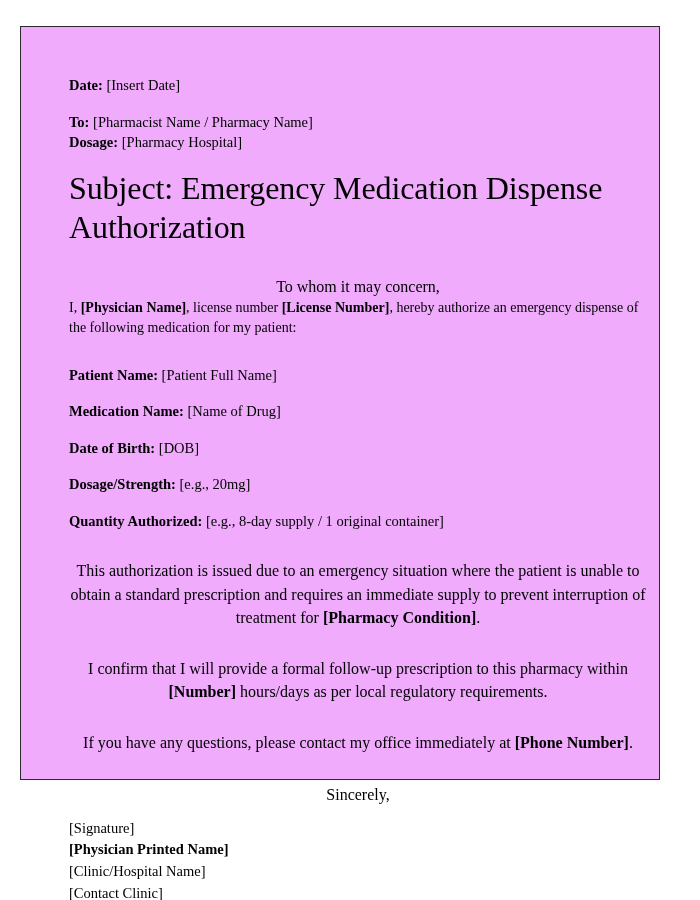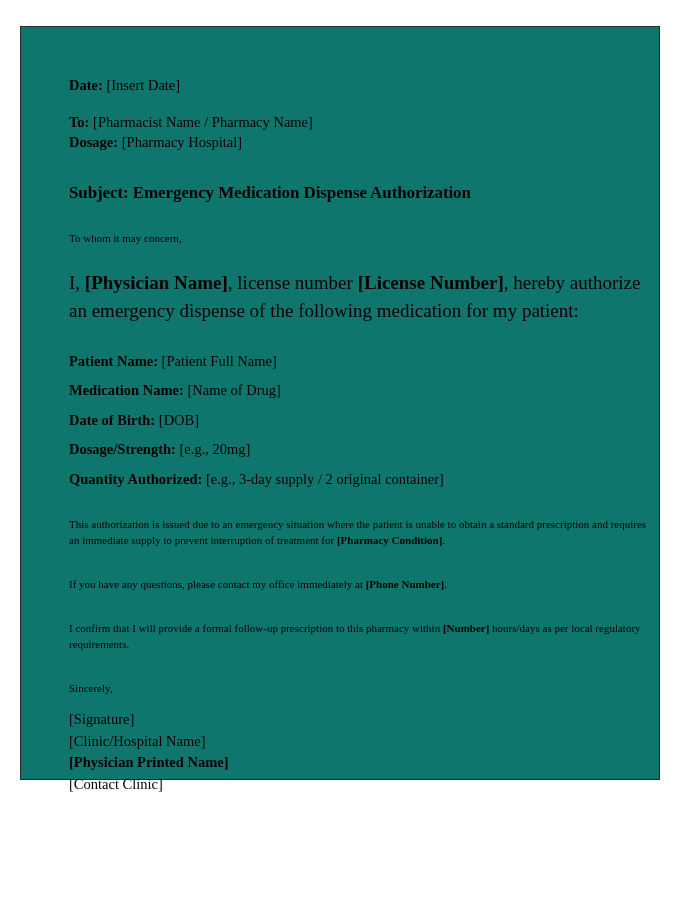--- a/index.html
+++ b/index.html
@@ -20,59 +20,60 @@
     background: #ffffff;
     box-sizing: border-box;
   }
   .doc-frame {
     position: absolute;
     left: 20px;
     top: 26px;
     width: 640px;
     height: 754px;
     border: 1px solid #2b2b2b;
-    background: #0f766e;
+    background: #f0abfc;
     box-sizing: border-box;
   }
   .doc-body {
     position: absolute;
     left: 48px;
     top: 48px;
     width: 578px;
   }
   .line {
     font-size: 14.5px;
     line-height: 1.42;
     margin: 0;
   }
   .bold { font-weight: bold; }
   .meta-block { margin-bottom: 4px; }
   .to-block { margin-top: 16px; }
   .subject {
-    font-size: 17px;
-    font-weight: bold;
+    font-size: 32px;
+    font-weight: normal;
     line-height: 1.22;
-    margin: 30px 0 0 0;
+    margin: 16px 0 0 0;
     letter-spacing: -0.1px;
   }
   .para {
-    font-size: 11px;
+    font-size: 16px;
     line-height: 1.45;
     margin: 28px 0 0 0;
+    text-align: center;
   }
   .para-tight {
-    font-size: 19px;
+    font-size: 14px;
     line-height: 1.45;
-    margin: 22px 0 0 0;
+    margin: 0 0 0 0;
   }
   .fields {
     margin-top: 26px;
   }
   .fields .line {
-    margin: 9px 0 1px 0;
+    margin: 16px 0 1px 0;
   }
   .sign-block {
     margin-top: 12px;
   }
   .sign-block .line {
     margin: 0 0 1px 0;
   }
 </style>
 </head>
 <body>
@@ -94,33 +95,33 @@
 
       <p class="para">To whom it may concern,</p>
 
       <p class="para-tight"><span>I, </span><span class="bold">[Physician Name]</span><span>, license number </span><span class="bold">[License Number]</span><span>, hereby authorize an emergency dispense of the following medication for my patient:</span></p>
 
       <div class="fields">
         <p class="line"><span class="bold">Patient Name:</span> <span>[Patient Full Name]</span></p>
         <p class="line"><span class="bold">Medication Name:</span> <span>[Name of Drug]</span></p>
         <p class="line"><span class="bold">Date of Birth:</span> <span>[DOB]</span></p>
         <p class="line"><span class="bold">Dosage/Strength:</span> <span>[e.g., 20mg]</span></p>
-        <p class="line"><span class="bold">Quantity Authorized:</span> <span>[e.g., 3-day supply / 2 original container]</span></p>
+        <p class="line"><span class="bold">Quantity Authorized:</span> <span>[e.g., 8-day supply / 1 original container]</span></p>
       </div>
 
       <p class="para"><span>This authorization is issued due to an emergency situation where the patient is unable to obtain a standard prescription and requires an immediate supply to prevent interruption of treatment for </span><span class="bold">[Pharmacy Condition]</span><span>.</span></p>
 
+      <p class="para"><span>I confirm that I will provide a formal follow-up prescription to this pharmacy within </span><span class="bold">[Number]</span><span> hours/days as per local regulatory requirements.</span></p>
+
       <p class="para"><span>If you have any questions, please contact my office immediately at </span><span class="bold">[Phone Number]</span><span>.</span></p>
-
-      <p class="para"><span>I confirm that I will provide a formal follow-up prescription to this pharmacy within </span><span class="bold">[Number]</span><span> hours/days as per local regulatory requirements.</span></p>
 
       <p class="para">Sincerely,</p>
 
       <div class="sign-block">
         <p class="line">[Signature]</p>
+        <p class="line bold">[Physician Printed Name]</p>
         <p class="line">[Clinic/Hospital Name]</p>
-        <p class="line bold">[Physician Printed Name]</p>
         <p class="line">[Contact Clinic]</p>
       </div>
 
     </div>
   </div>
 </div>
 
 </body></html>

